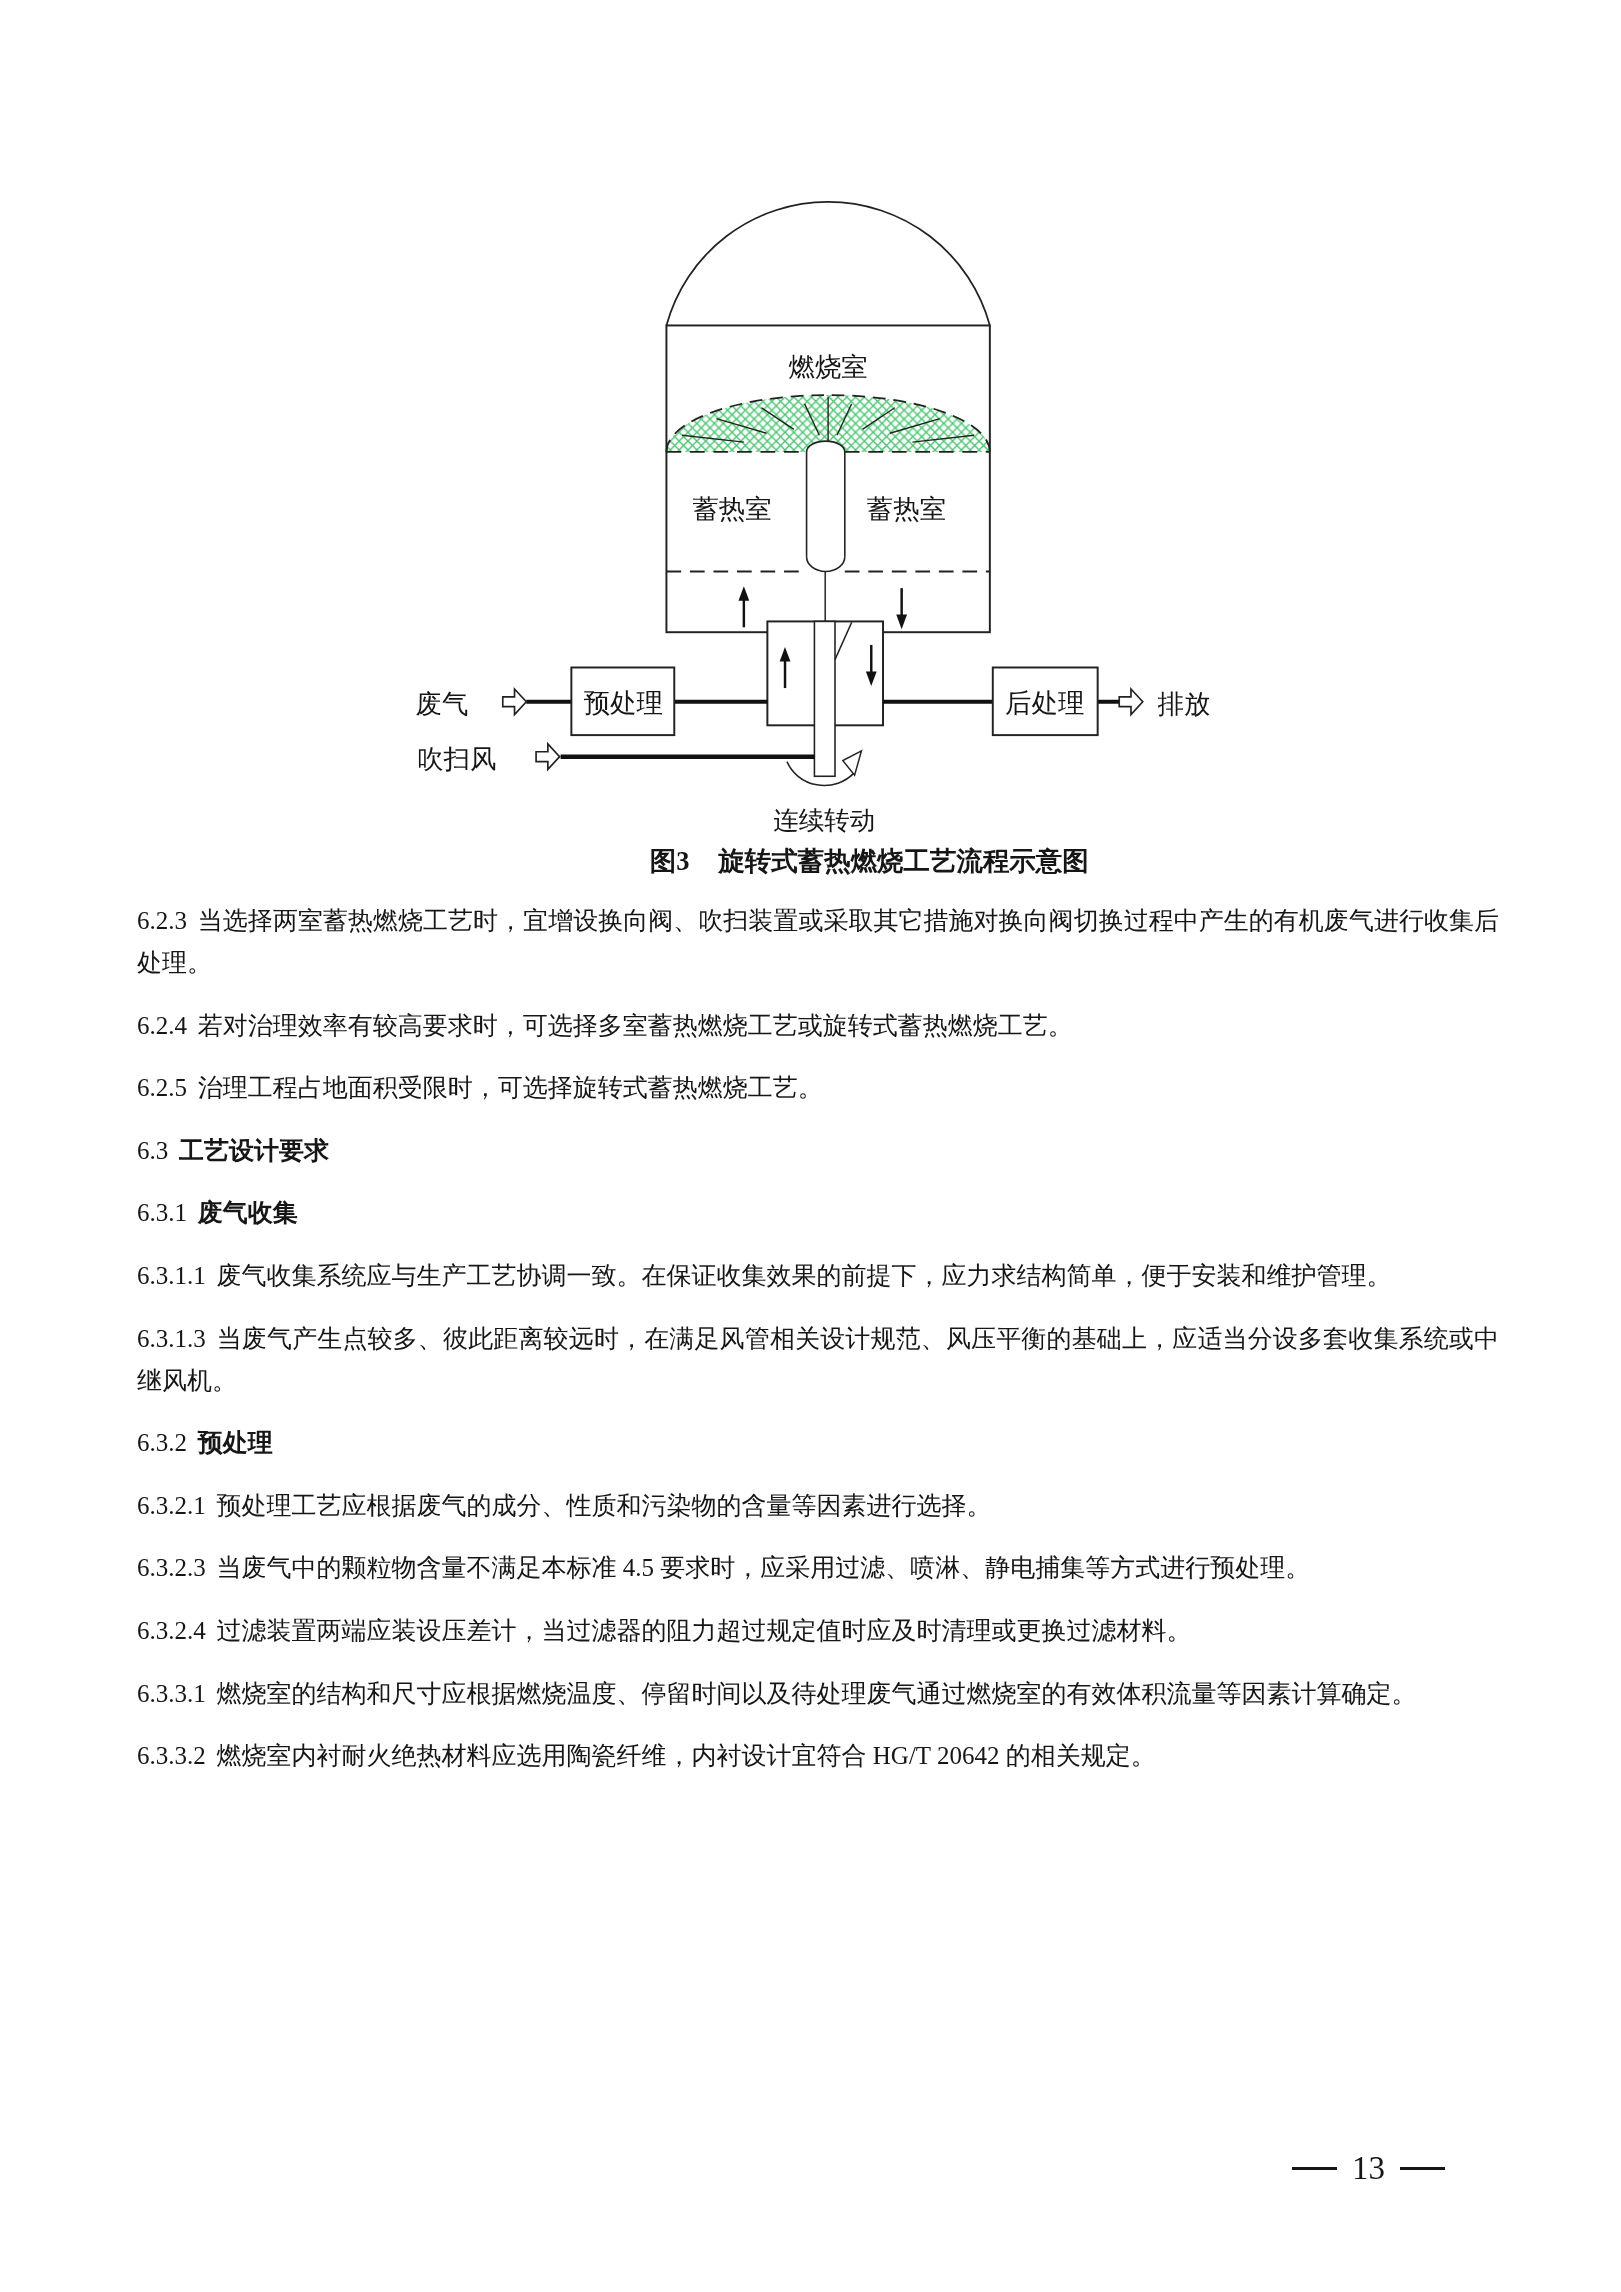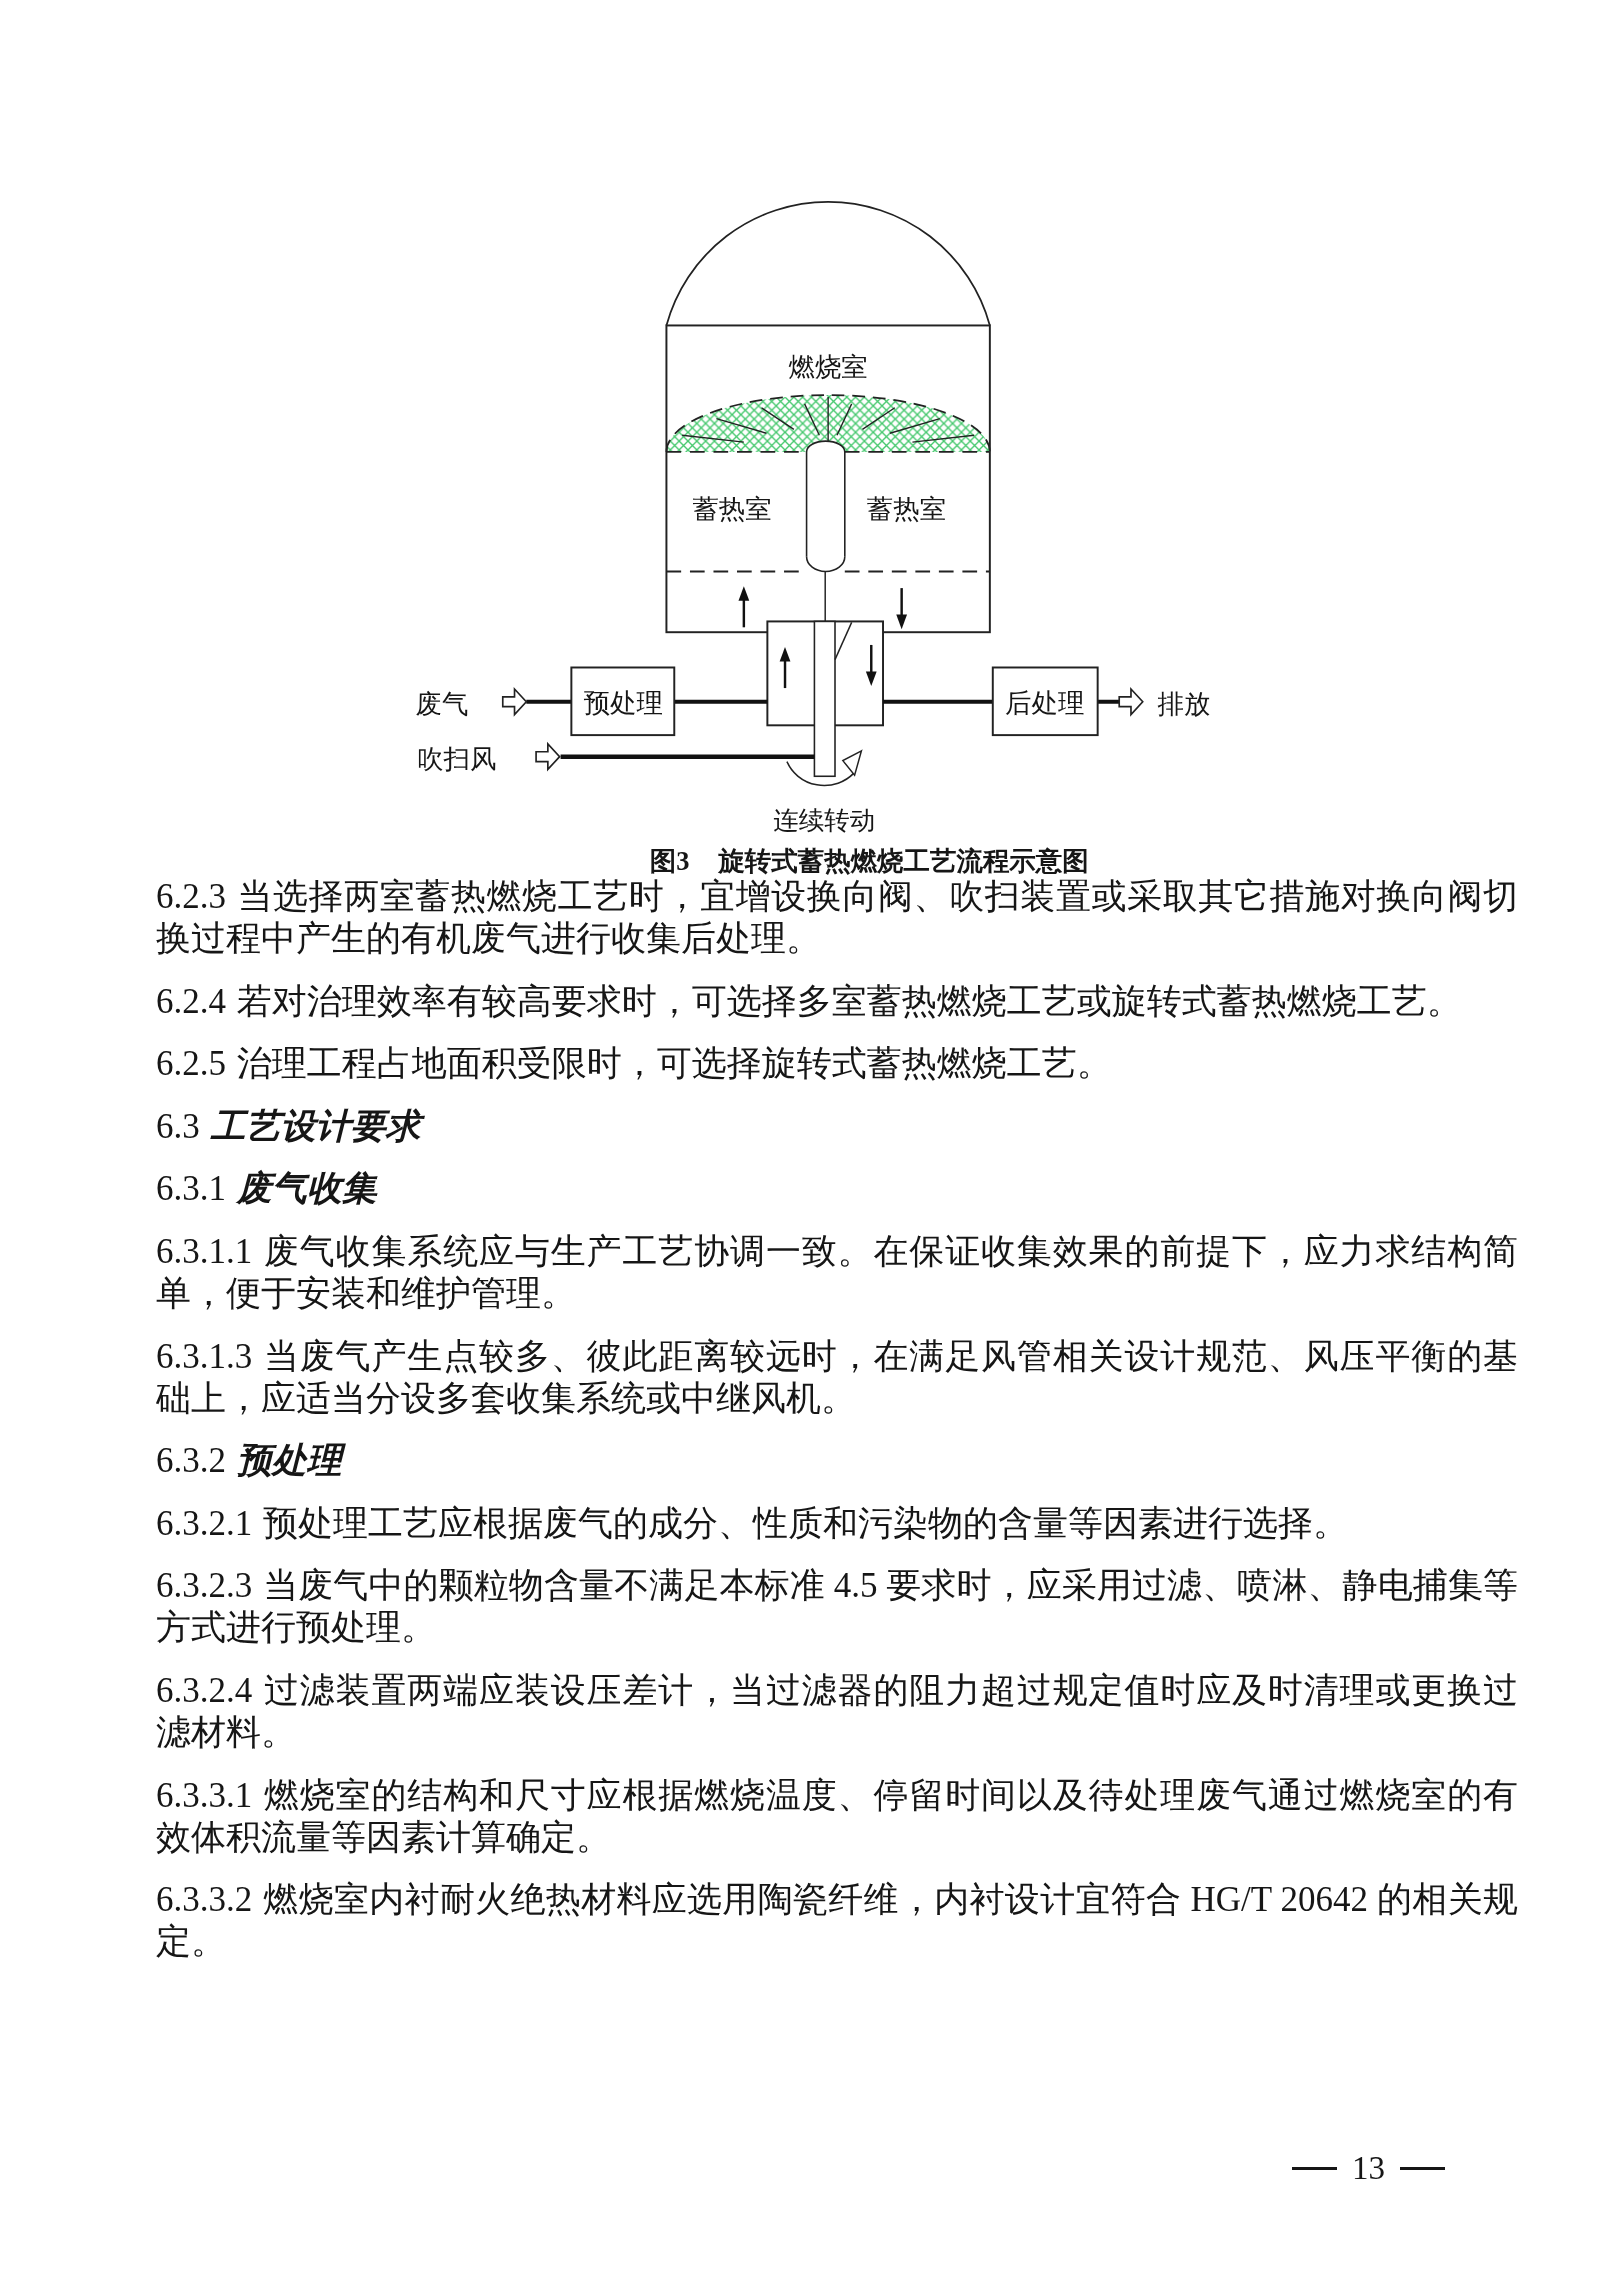--- a/index.html
+++ b/index.html
@@ -14,29 +14,28 @@
   svg.figure{position:absolute;left:0;top:0;}
   svg.figure text{
     font-family:"Liberation Serif","DejaVu Serif",serif;
     fill:#161616;
   }
   svg.figure text.lbl{font-size:27px;}
   svg.figure text.small{font-size:26px;}
   svg.figure text.cap{font-size:27px;font-weight:bold;}
   .body-text{
     position:absolute;
-    left:137px;top:876px;width:1362px;
-    font-size:35px;line-height:42px;
+    left:137px;top:900px;width:1362px;
+    font-size:25px;line-height:42px;
     text-align:justify;
-    margin-left:19px;
   }
   .body-text p{margin:0 0 20.6px 0;}
   .body-text .num{margin-right:10.8px;}
   .body-text p.heading{text-align:left;}
-  .body-text p.heading .txt{font-weight:bold;font-style:italic;}
+  .body-text p.heading .txt{font-weight:bold;}
   .footer{
     position:absolute;left:1292px;top:2152px;
     display:flex;align-items:center;gap:15px;
   }
   .footer .dash{width:45px;height:2.9px;background:#161616;}
   .footer .pg{font-size:33px;line-height:1;}
 </style>
 </head>
 <body>
 

